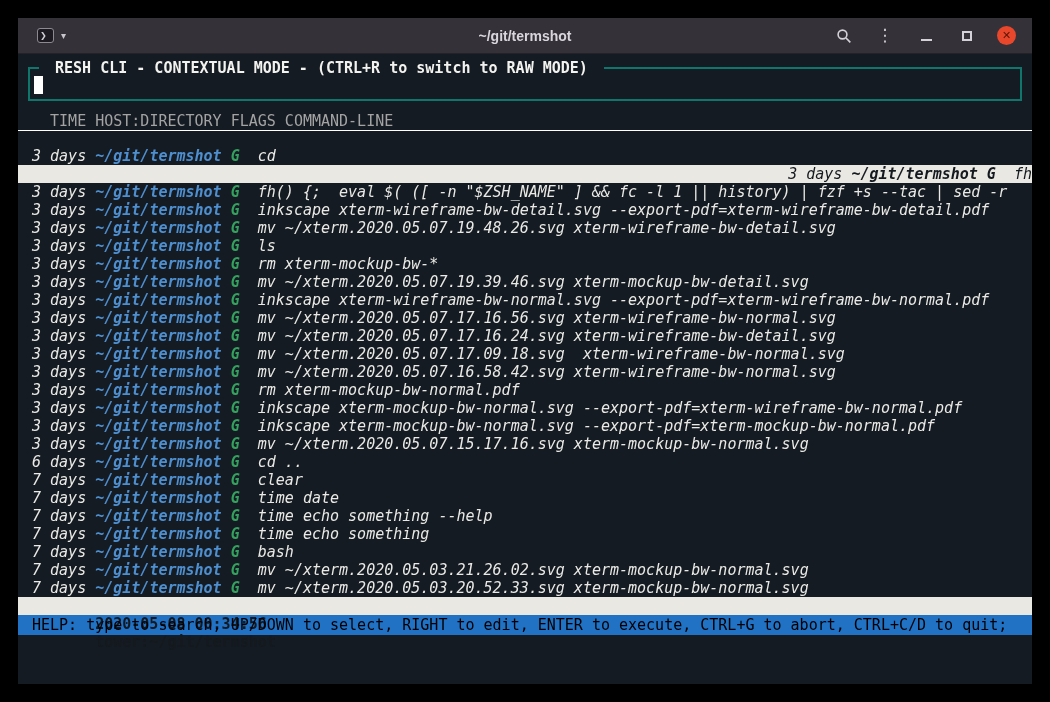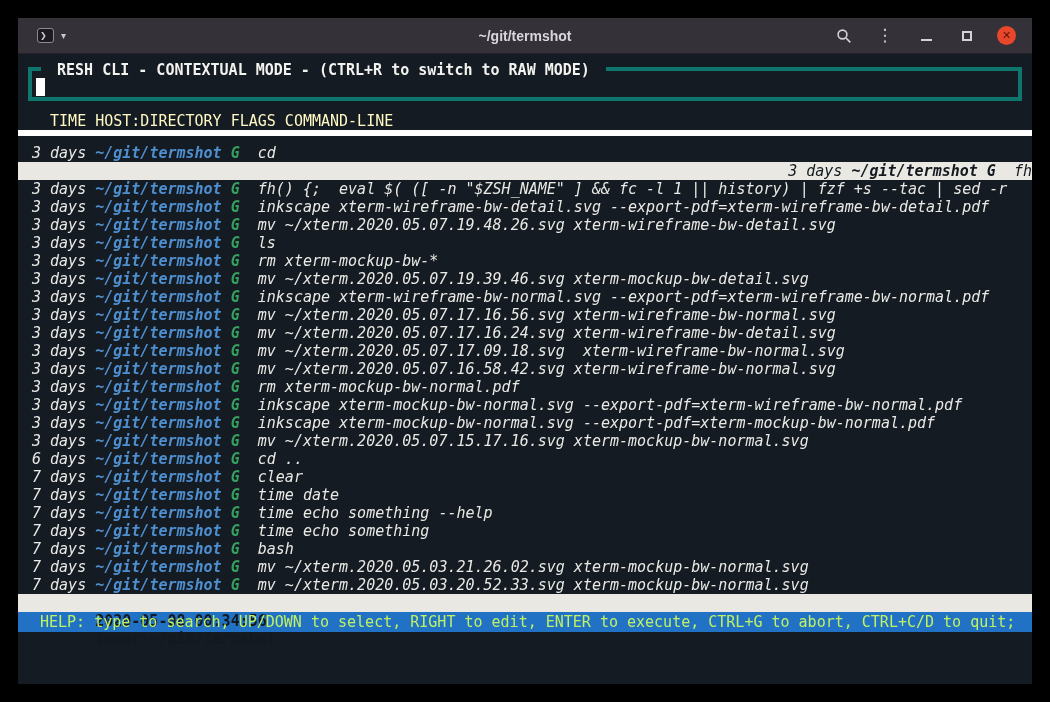--- a/index.html
+++ b/index.html
@@ -19,39 +19,39 @@
   .tb-right { margin-left:auto; display:flex; align-items:center; gap:19px; margin-right:16px; z-index:1; }
   .tb-btn { background:none; border:none; color:#d5d1d8; width:22px; height:22px; display:flex; align-items:center; justify-content:center; font-size:16px; cursor:default; padding:0; }
   .kebab { font-size:17px; }
   .min-glyph { width:11px; height:2px; background:#d5d1d8; margin-top:9px; }
   .restore-glyph { width:10px; height:10px; border:2px solid #d5d1d8; }
   .close-btn { width:19px; height:19px; border-radius:50%; background:var(--close_red,#e8472b); color:#5c1408; font-size:11px; font-weight:bold; font-family:"DejaVu Sans",sans-serif; }
 
   
   .terminal { flex:1; background:var(--term_bg,#151b22); color:#e9e9e5; font-size:15px; line-height:18px; padding-top:6px; overflow:hidden; }
 
-  .search-box { position:relative; border:4px solid #0f766e; height:34px; margin:7px 10px 12px 10px; }
+  .search-box { position:relative; border:2px solid #0f766e; height:34px; margin:7px 10px 12px 10px; }
   .search-box .legend { position:absolute; top:-10px; left:9px; background:var(--term_bg,#151b22); padding:0 7px; font-weight:bold; color:#f2f2ef; white-space:pre; }
   .search-box .cursor { position:absolute; left:4px; top:7px; width:9px; height:18px; background:#ffffff; }
 
-  .table-header { white-space:pre; color:#fef9c3; padding:0 0 1px 14px; line-height:16px; border-bottom:6px solid #ffffff; margin-bottom:8px; }
+  .table-header { white-space:pre; color:#a3a3a3; padding:0 0 1px 14px; line-height:16px; border-bottom:1px solid #ffffff; margin-bottom:16px; }
 
   .row { white-space:pre; height:18px; line-height:18px; padding-left:14px;font-style:italic; }
   .c-time { color:#e9e9e5; }
   .c-host { color:var(--host_blue,#4e8fd0); font-weight:bold; }
   .c-flag { color:var(--flag_green,#35a15f); font-weight:bold; }
   .c-cmd  { color:#e9e9e5; }
   .row.selected { background:var(--sel_bg,#e9e8e2);text-align:right; }
   .row.selected span { color:#14191f; }
 
   .status-bar { background:var(--sel_bg,#e9e8e2); color:#14191f; font-weight:bold; height:18px; line-height:18px; padding-left:23px; white-space:pre; }
   .status-bar span { margin-right:36px; }
   .status-bar span:last-child { margin-right:12px; }
 
-  .help-bar { background:var(--help_bg,#2171c4); color:#bef264; height:20px; line-height:20px; padding-left:22px; white-space:pre; }
+  .help-bar { background:var(--help_bg,#2171c4); color:#000000; height:20px; line-height:20px; padding-left:14px; white-space:pre; }
 </style>
 </head>
 <body>
 
 <div class="window">
 
   <div class="titlebar">
     <div class="tb-left">
       <button class="app-btn">
         <span class="app-icon"></span>

